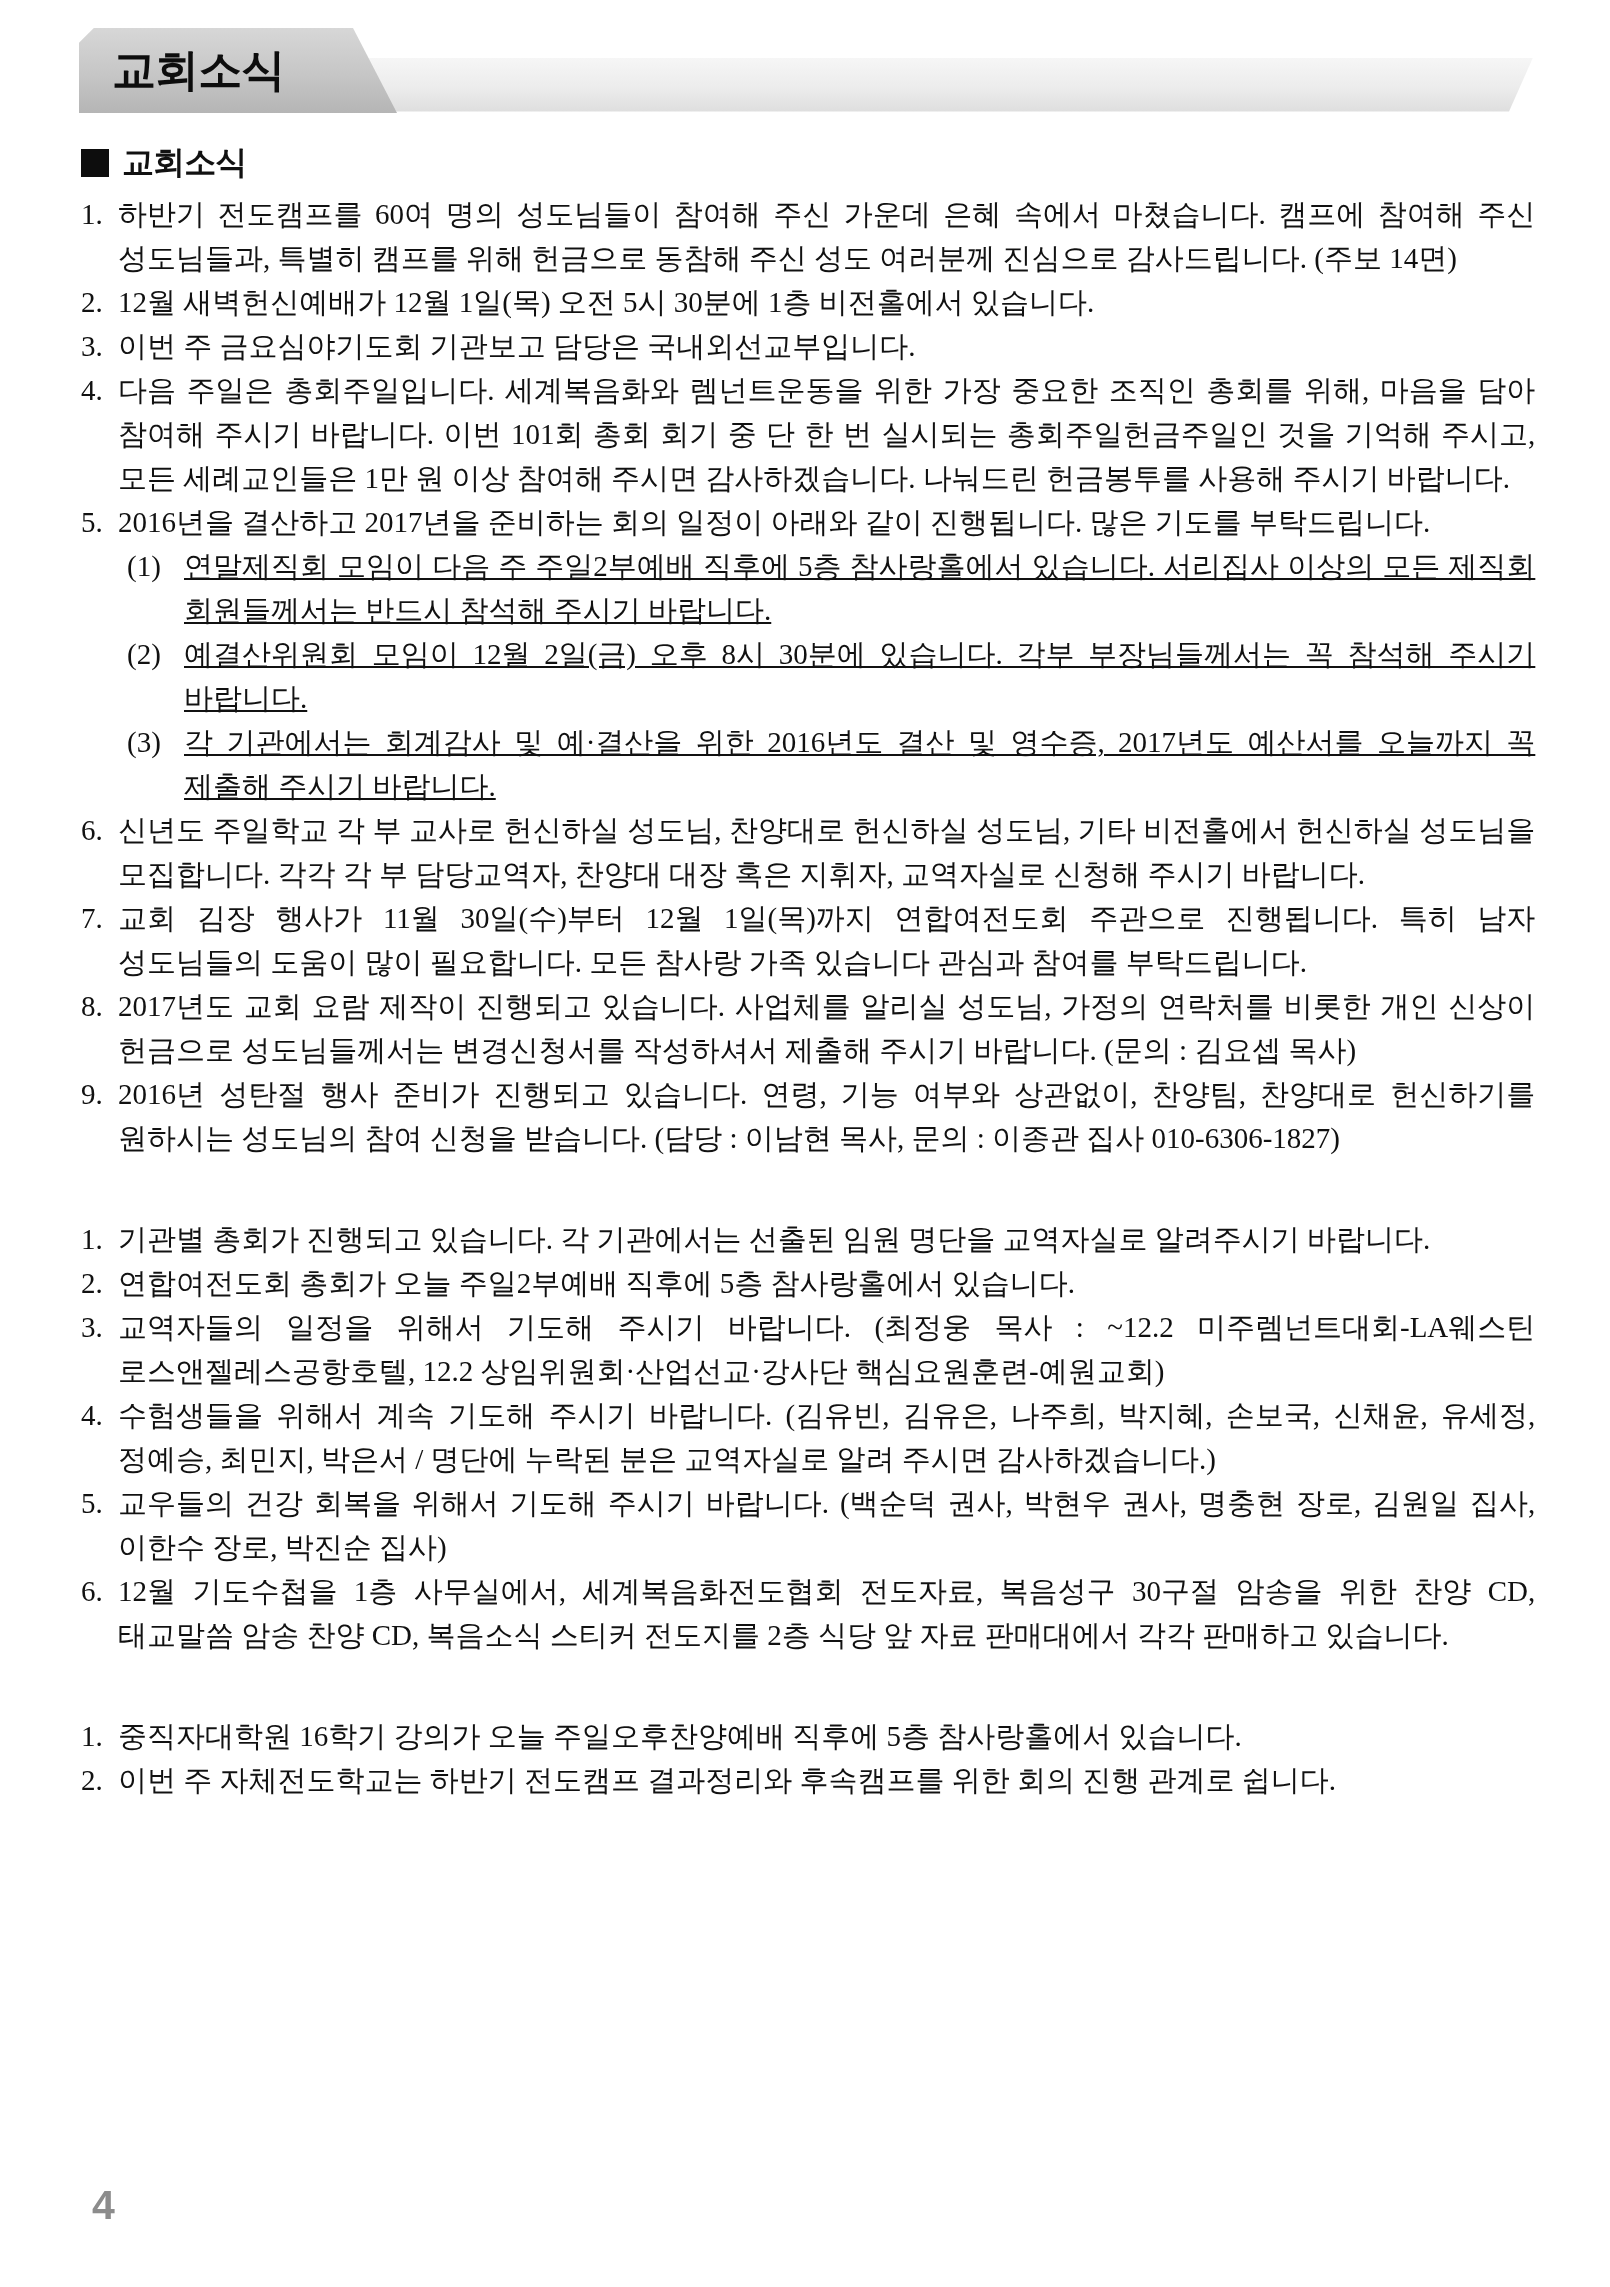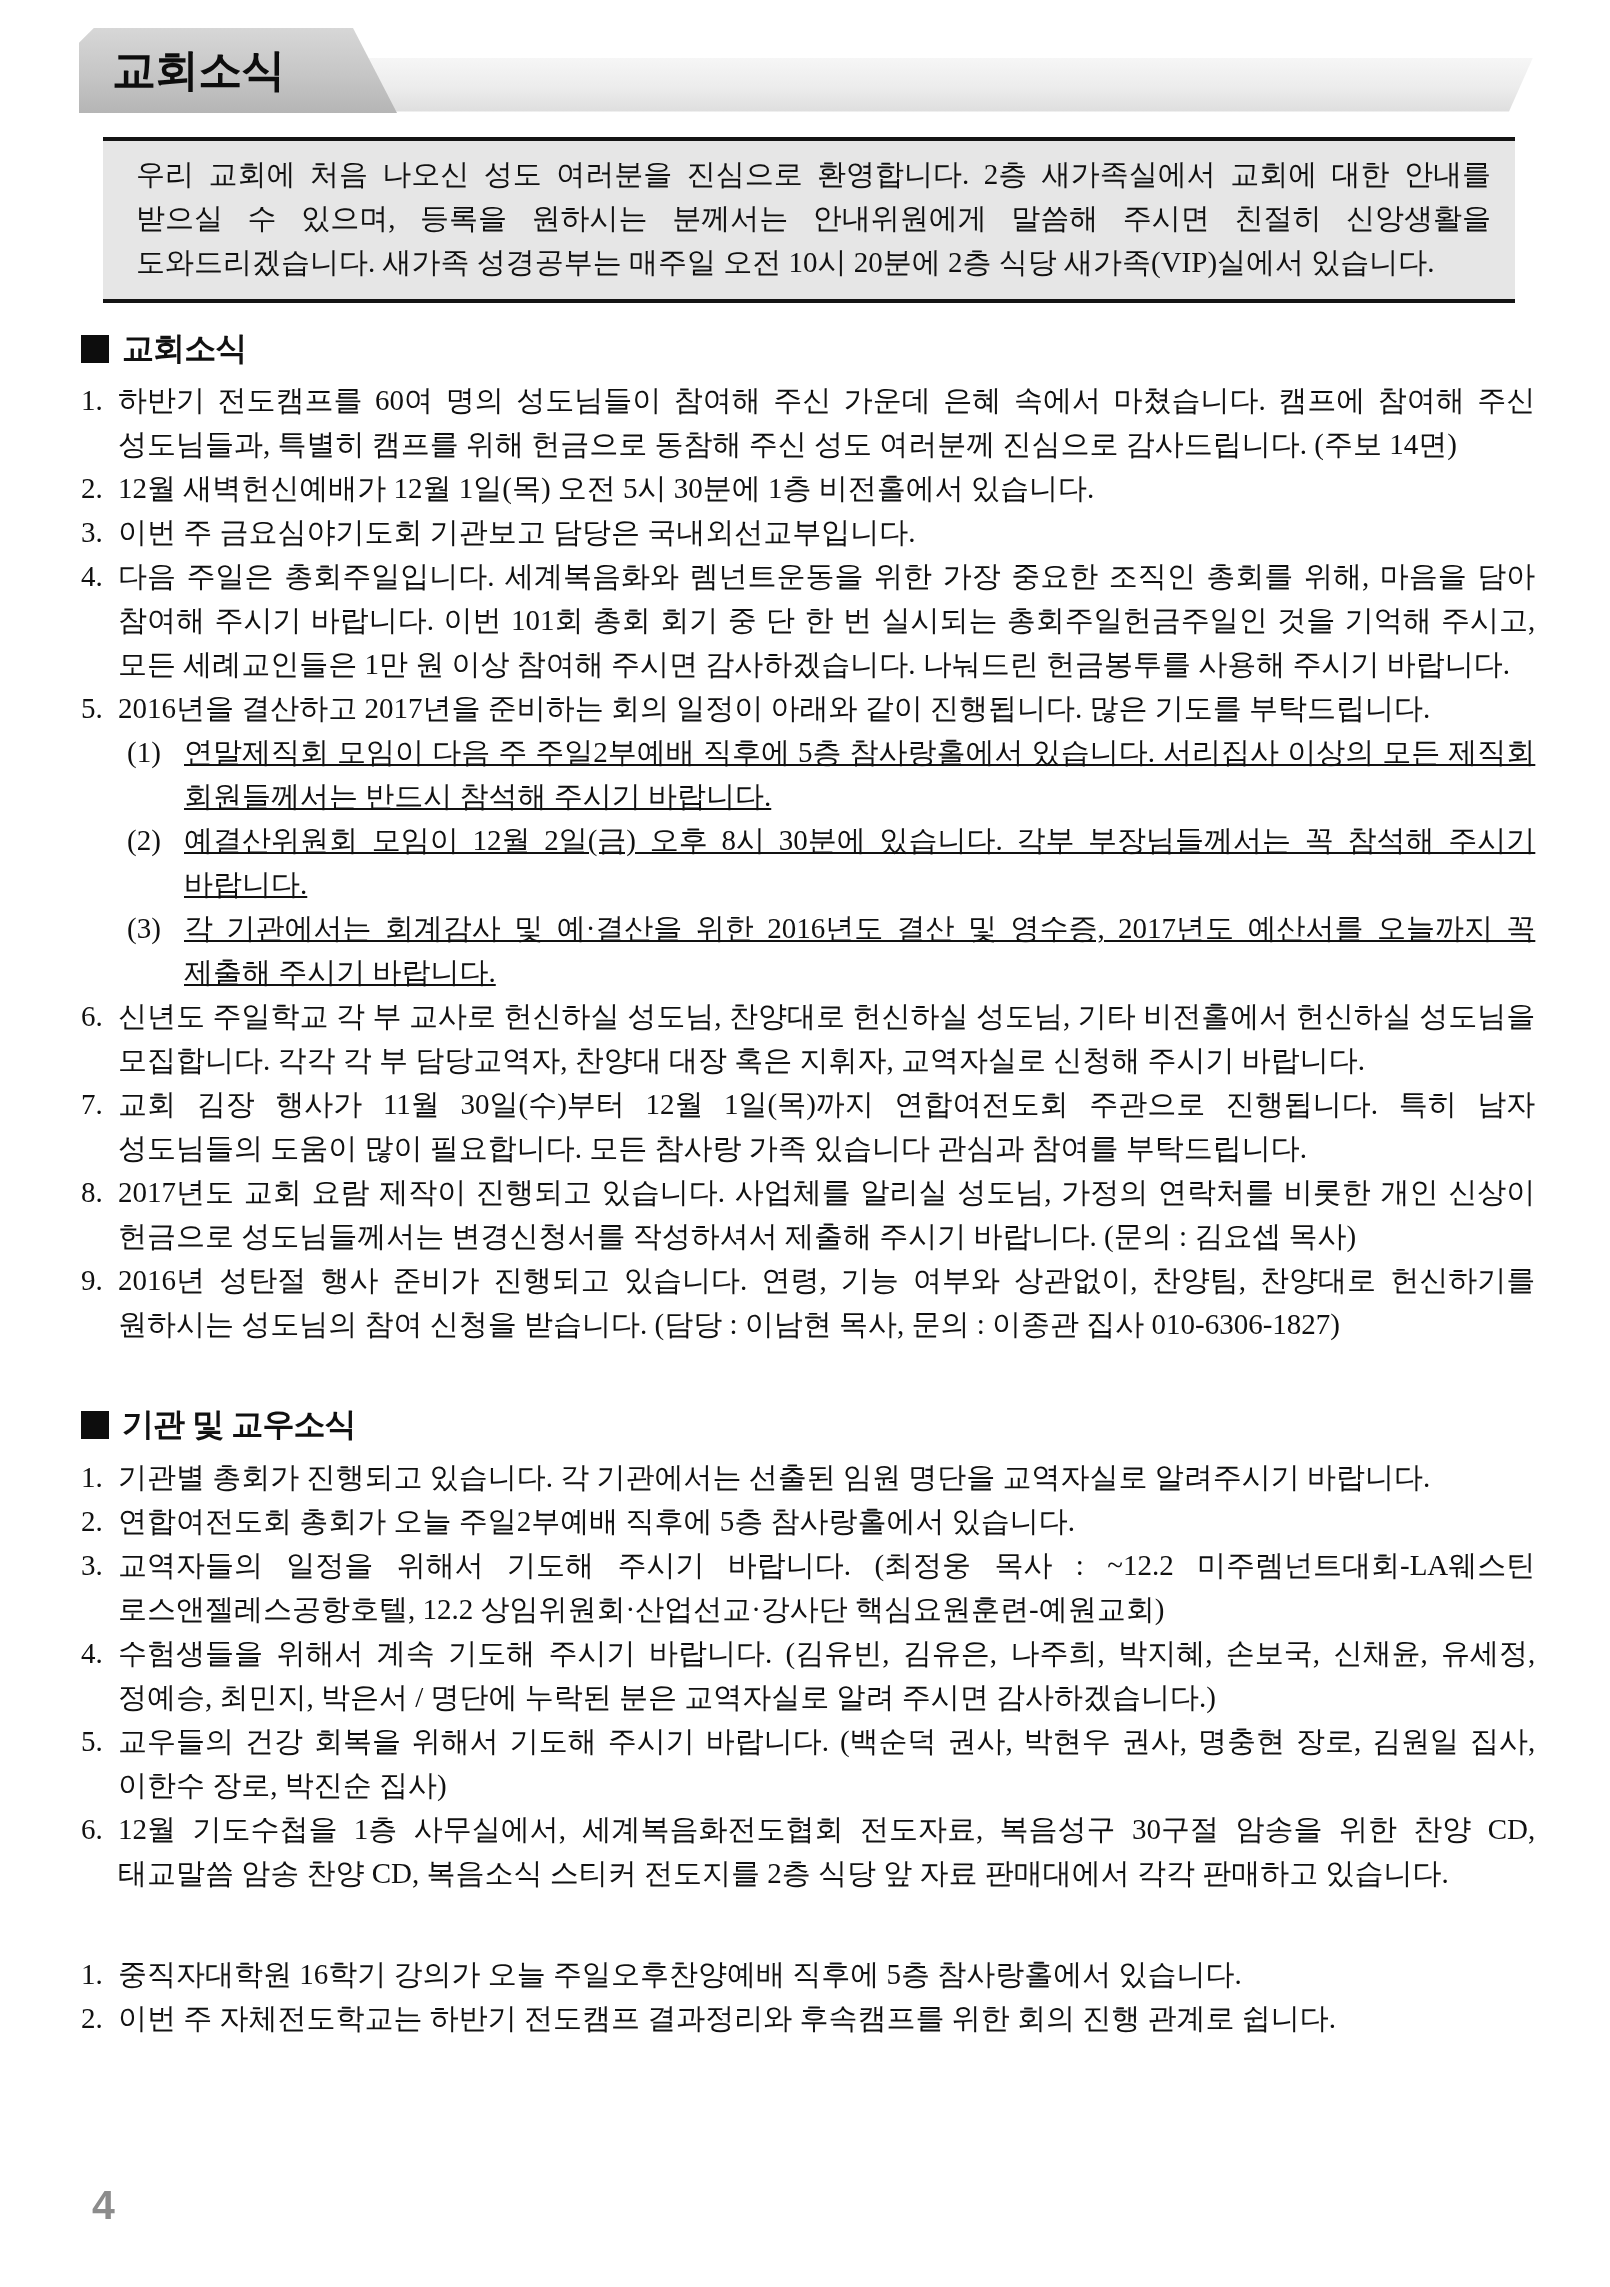--- a/index.html
+++ b/index.html
@@ -140,21 +140,20 @@
 <body>
 
 <div class="page">
 
   <div class="banner">
     <div class="banner-ribbon"></div>
     <div class="banner-block"></div>
     <div class="banner-title">교회소식</div>
   </div>
 
-  <div class="welcome-box">우리 교회에 처음 나오신 성도 여러분을 진심으로 환영합니다. 2층 새가족실에서 교회에 대한 안내를 받으실 수 있으며, 등록을 원하시는 분께서는 안내위원에게 말씀해 주시면 친절히 신앙생활을 도와드리겠습니다. 새가족 성경공부는 매주일 오전 10시 20분에 2층 식당 새가족(VIP)실에서 있습니다.</div>
 
   <div class="content" id="sections">
       <section class="section">
         <div class="sec-heading">
           <span class="sq"></span>
           <span class="sec-title">교회소식</span>
         </div>
         <div class="item">
           <span class="num">1.</span>
           <span class="txt">하반기 전도캠프를 60여 명의 성도님들이 참여해 주신 가운데 은혜 속에서 마쳤습니다. 캠프에 참여해 주신 성도님들과, 특별히 캠프를 위해 헌금으로 동참해 주신 성도 여러분께 진심으로 감사드립니다. (주보 14면)</span>
@@ -198,24 +197,20 @@
         <div class="item">
           <span class="num">8.</span>
           <span class="txt">2017년도 교회 요람 제작이 진행되고 있습니다. 사업체를 알리실 성도님, 가정의 연락처를 비롯한 개인 신상이 헌금으로 성도님들께서는 변경신청서를 작성하셔서 제출해 주시기 바랍니다. (문의 : 김요셉 목사)</span>
         </div>
         <div class="item">
           <span class="num">9.</span>
           <span class="txt">2016년 성탄절 행사 준비가 진행되고 있습니다. 연령, 기능 여부와 상관없이, 찬양팀, 찬양대로 헌신하기를 원하시는 성도님의 참여 신청을 받습니다. (담당 : 이남현 목사, 문의 : 이종관 집사 010-6306-1827)</span>
         </div>
       </section>
       <section class="section">
-        <div class="sec-heading">
-          <span class="sq"></span>
-          <span class="sec-title">기관 및 교우소식</span>
-        </div>
         <div class="item">
           <span class="num">1.</span>
           <span class="txt">기관별 총회가 진행되고 있습니다. 각 기관에서는 선출된 임원 명단을 교역자실로 알려주시기 바랍니다.</span>
         </div>
         <div class="item">
           <span class="num">2.</span>
           <span class="txt">연합여전도회 총회가 오늘 주일2부예배 직후에 5층 참사랑홀에서 있습니다.</span>
         </div>
         <div class="item">
           <span class="num">3.</span>

